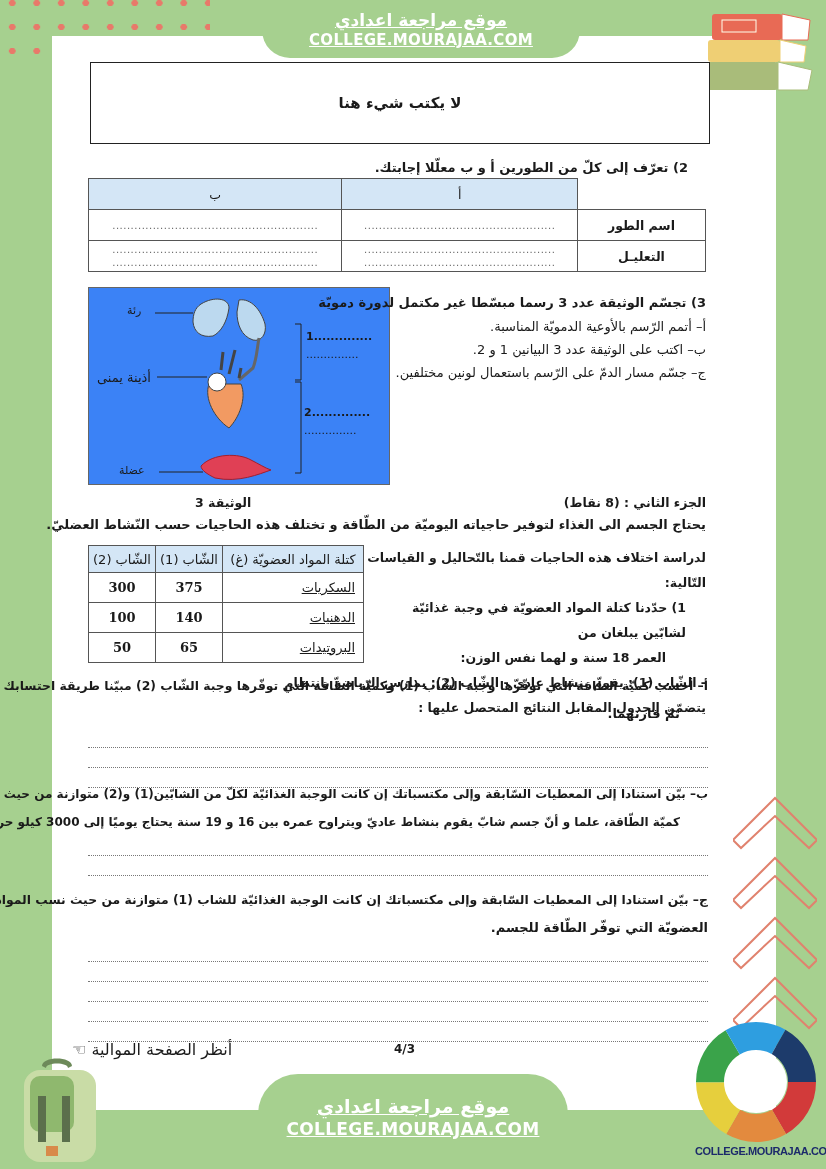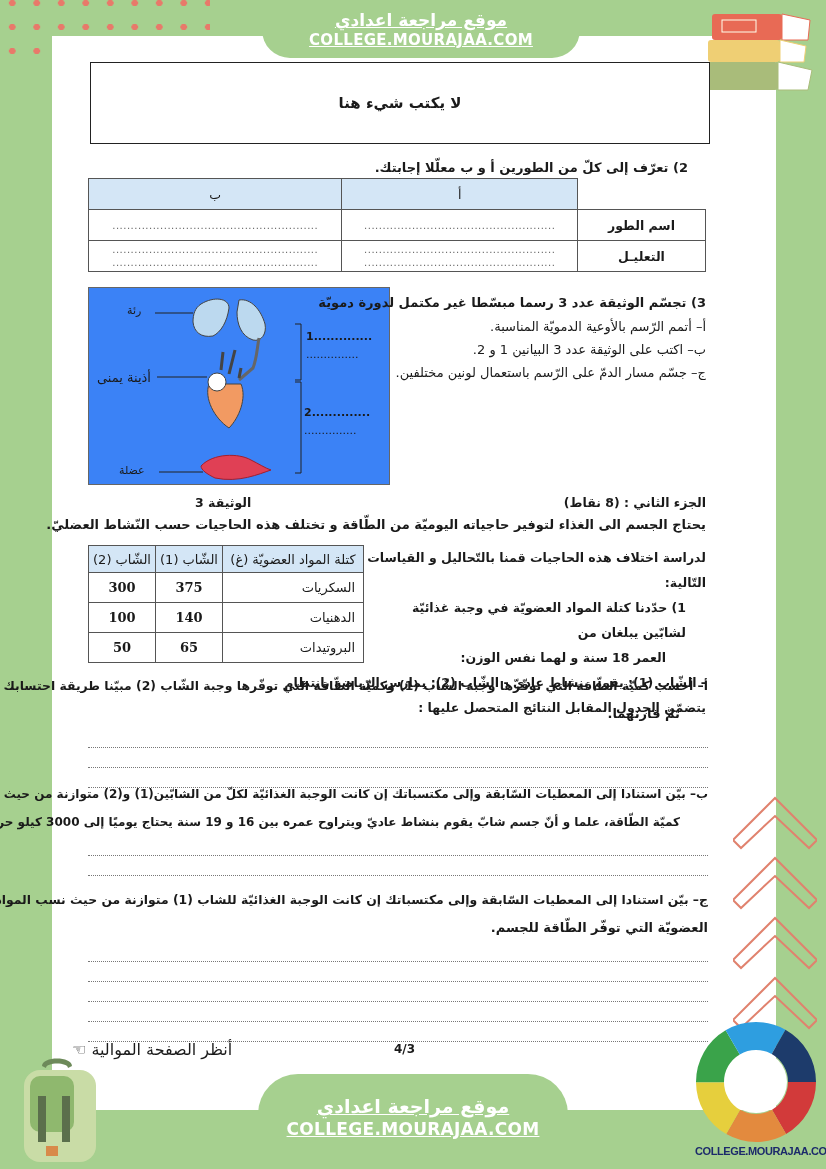--- a/index.html
+++ b/index.html
@@ -43,21 +43,21 @@
   .part2 { position:absolute; right:120px; top:495px; direction:rtl; font-size:12.5px; font-weight:bold; }
   .doc3 { position:absolute; left:195px; top:495px; font-size:12.5px; font-weight:bold; direction:rtl; }
   .intro { position:absolute; right:120px; top:517px; direction:rtl; font-size:13px; font-weight:bold; }
   .study { position:absolute; right:120px; top:545px; width:340px; direction:rtl; font-size:12.5px; font-weight:bold; line-height:25px; }
   .study .ind { padding-right:20px; }
 
   table.mass { position:absolute; left:88px; top:545px; width:276px; border-collapse:collapse; direction:rtl; font-size:13px; }
   table.mass th { background:#d4e6f6; font-weight:normal; border:1px solid #555; height:24px; }
   table.mass td { border:1px solid #555; height:27px; text-align:center; }
   table.mass td.num { font-weight:bold; font-family:"DejaVu Serif", serif; }
-  table.mass td.lbl { text-align:right; padding-right:8px; }
+  table.mass td.lbl { text-align:right; padding-right:8px;text-decoration:underline; }
 
   .qa { position:absolute; left:88px; width:620px; direction:rtl; font-size:13px; line-height:28px; font-weight:bold; }
   .qa .cont { padding-right:28px; }
   .ansline { height:19px; border-bottom:1.5px dotted #777; margin-left:0; }
 
   .footer-left { position:absolute; left:72px; top:1040px; direction:rtl; font-size:16px; }
   .footer-num { position:absolute; left:375px; top:1042px; font-size:12px; font-weight:bold;margin-left:19px; }
 
   .logo-text { position:absolute; left:695px; top:1145px; font-size:11px; font-weight:bold; color:#1c2a6b; letter-spacing:-0.4px; font-family:"Liberation Sans", sans-serif; }
 </style>

